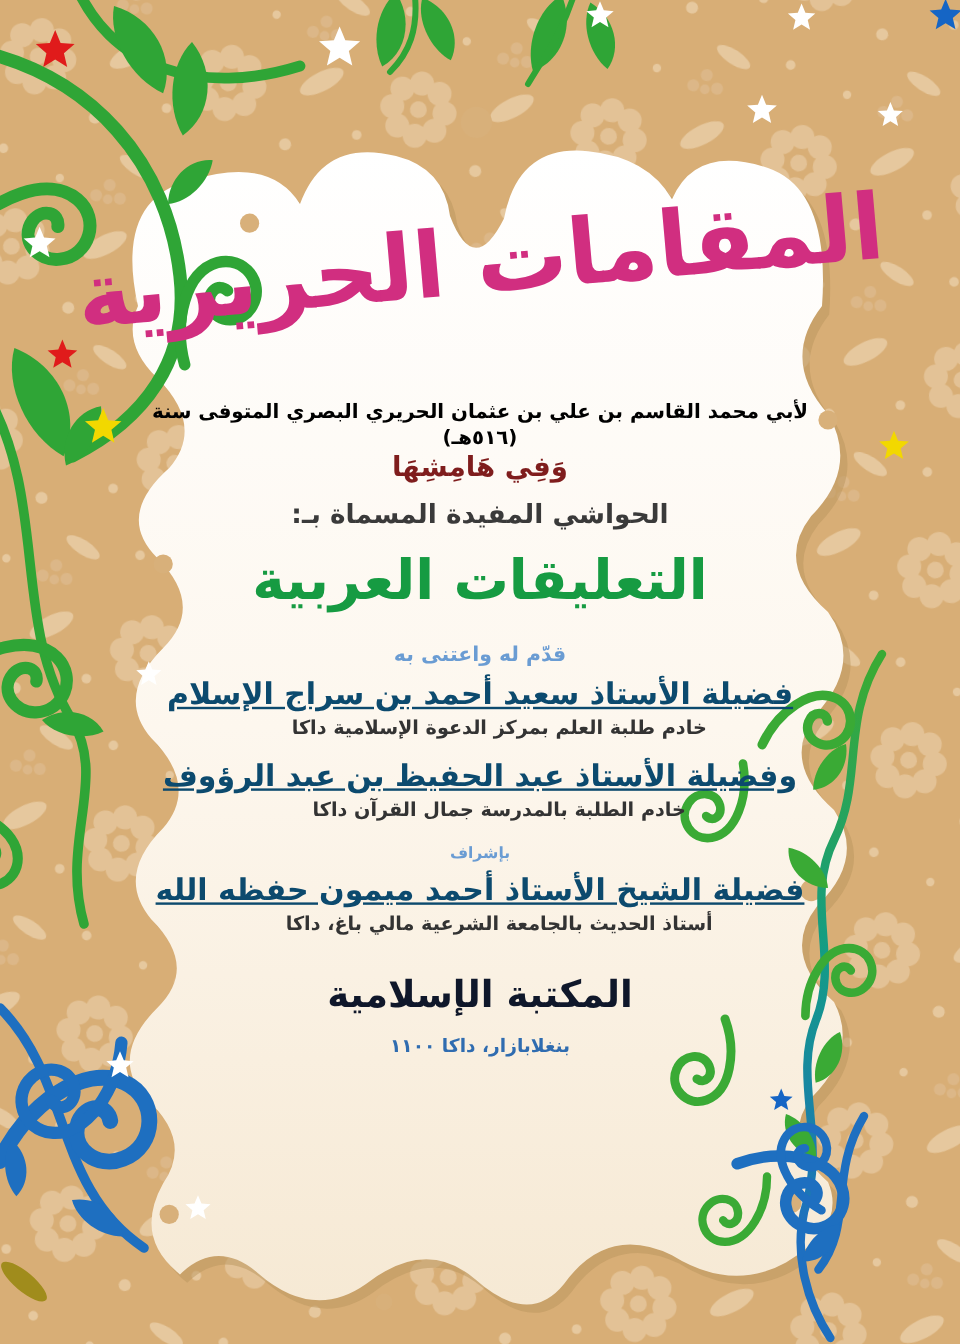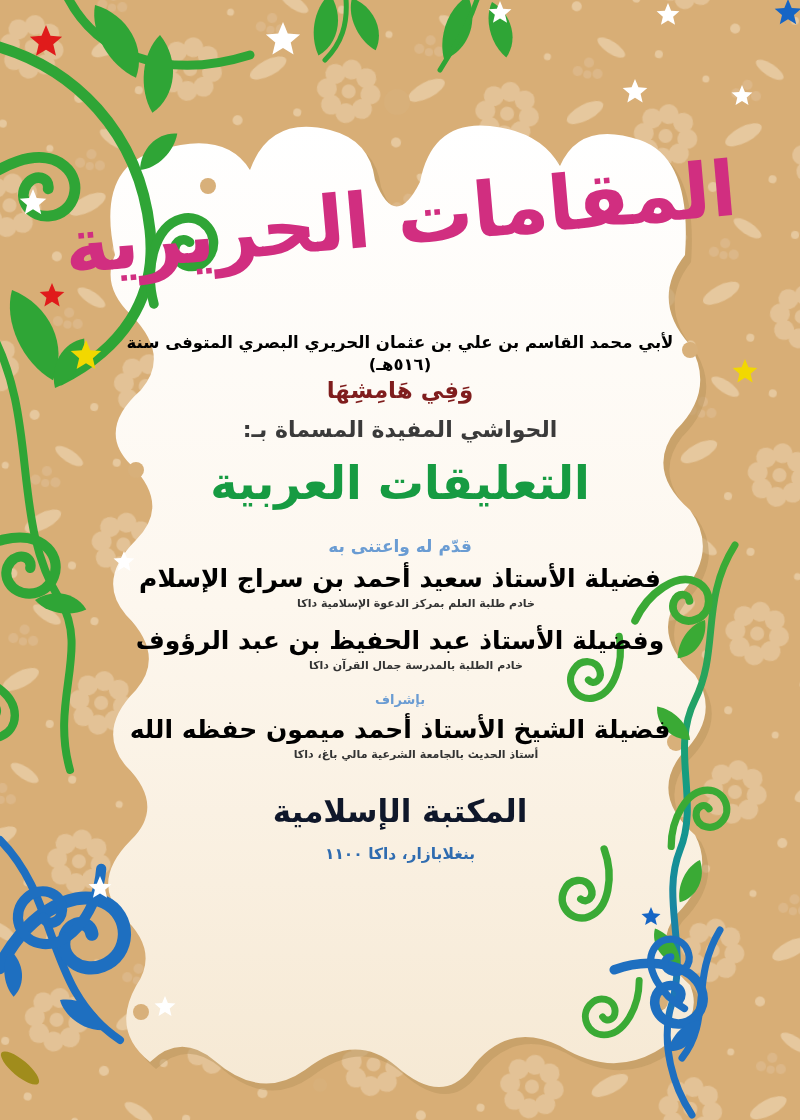--- a/index.html
+++ b/index.html
@@ -17,22 +17,22 @@
     height:218px;display:flex;align-items:center;justify-content:center;
     font-size:76px;font-weight:bold;color:#d12e80;margin:0;
     transform:rotate(-5deg);white-space:nowrap;letter-spacing:-2px;
   }
   .author-line{margin-top:6px;font-size:16.5px;font-weight:bold;color:#000000;line-height:1.35;}
   .blue-head{font-size:23px;font-weight:bold;color:#7f1d1d;}
   .hawashi-line{margin-top:14px;font-size:22px;font-weight:bold;color:#3a3a3a;}
   .subtitle{margin:14px 0 0 0;font-size:46px;font-weight:bold;color:#169b42;white-space:nowrap;}
   .commentator-line{margin-top:10px;font-size:15px;font-weight:bold;color:#222;}
   .blue-sub{margin-top:26px;font-size:17px;font-weight:bold;color:#6a9cd3;}
-  .person-name{margin-top:8px;font-size:25px;font-weight:bold;color:#000000;white-space:nowrap;}
-  .person-role{margin-top:4px;font-size:11px;font-weight:bold;color:#333;padding-left:32px;}
+  .person-name{margin-top:8px;font-size:25px;font-weight:bold;color:#0c4a6e;white-space:nowrap;text-decoration:underline;}
+  .person-role{margin-top:4px;font-size:16px;font-weight:bold;color:#333;padding-left:32px;}
   .gap{margin-top:16px;}
   .blue-sub2{margin-top:20px;font-size:13px;font-weight:bold;color:#6a9cd3;}
   .publisher-name{margin-top:32px;font-size:31px;font-weight:bold;color:#0f172a;letter-spacing:1px;}
   .publisher-address{margin-top:16px;font-size:15.5px;font-weight:bold;color:#2f6cb0;}
 </style>
 </head>
 <body>
 
 <div class="cover">
 

